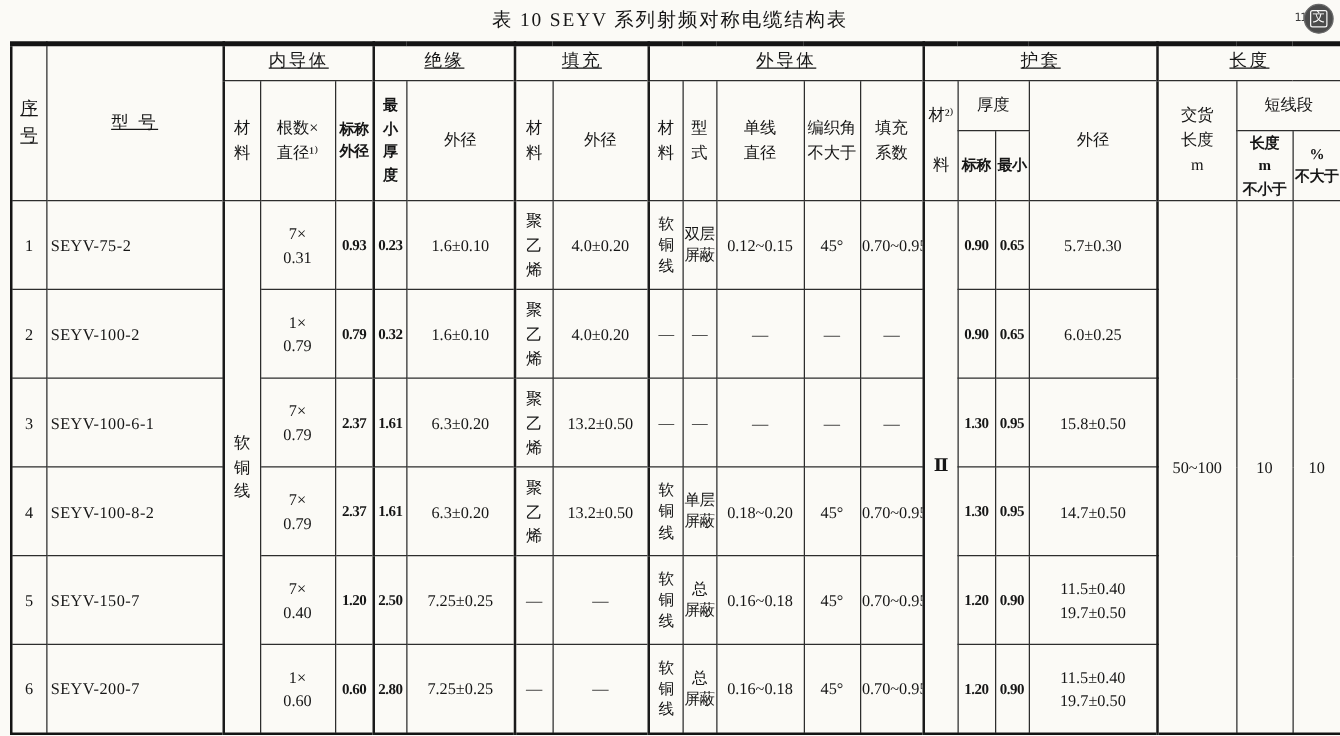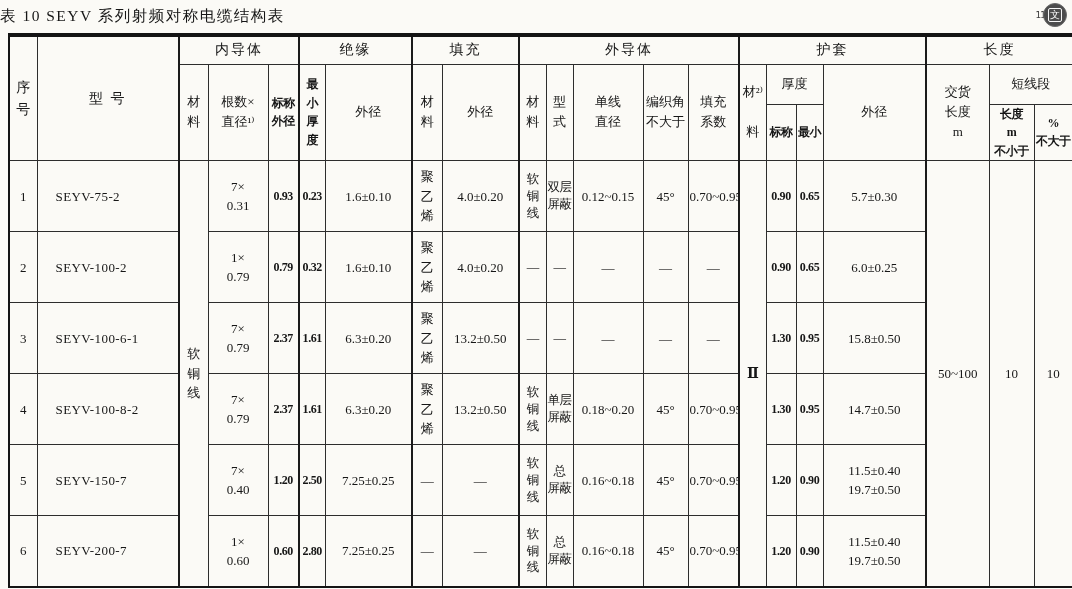--- a/index.html
+++ b/index.html
@@ -6,21 +6,21 @@
   html, body { margin: 0; padding: 0; }
   body {
     width: 1072px; height: 589px;
     background: #fbfaf6;
     color: #161616;
     font-family: "Liberation Serif", "DejaVu Serif", serif;
     position: relative; overflow: hidden;
   }
   .title {
     position: absolute; top: 6px; left: 0; width: 100%;
-    font-size: 15.5px; letter-spacing: 1.5px;
+    text-align: center; font-size: 15.5px; letter-spacing: 1.5px;
   }
   .corner {
     position: absolute; top: 3px; right: 5px;
     display: flex; align-items: center; gap: 0px; z-index: 5;
   }
   .corner-text {
     font-size: 9px; color: #3c3c3c;
     font-family: "DejaVu Sans", sans-serif; letter-spacing: -1px;
     margin-right: -2px;
   }
@@ -43,25 +43,25 @@
   th, td {
     border: 1px solid #2d2d2d;
     padding: 0 1px;
     text-align: center; vertical-align: middle;
     font-weight: normal;
     font-size: 13px; line-height: 1.5;
     white-space: pre-line;
     overflow: hidden;
   }
   .gb { border-left: 2px solid #1a1a1a; }        
-  tr.h1 th { height: 29px; font-size: 14px; letter-spacing: 2px; }
+  tr.h1 th { height: 29px; font-size: 14px; letter-spacing: 2px; text-decoration: underline; }
   tr.h2 { height: 40px; }
   tr.h3 { height: 41px; }
   tr.body-row { height: 71px; }
-  td.model { text-align: left; padding-left: 18px; letter-spacing: 0.4px; }
+  td.model { text-align: left; padding-left: 3px; letter-spacing: 0.4px; }
   .tight { font-size: 12px; letter-spacing: -0.4px; font-weight: bold; }
   .v2 { font-size: 12.5px; letter-spacing: -0.5px; line-height: 1.35; }
   .bold { font-weight: bold; font-size: 14px; }
   th { line-height: 1.55; }
 </style>
 </head>
 <body>
 
 <div class="title">表 10  SEYV 系列射频对称电缆结构表</div>
 

